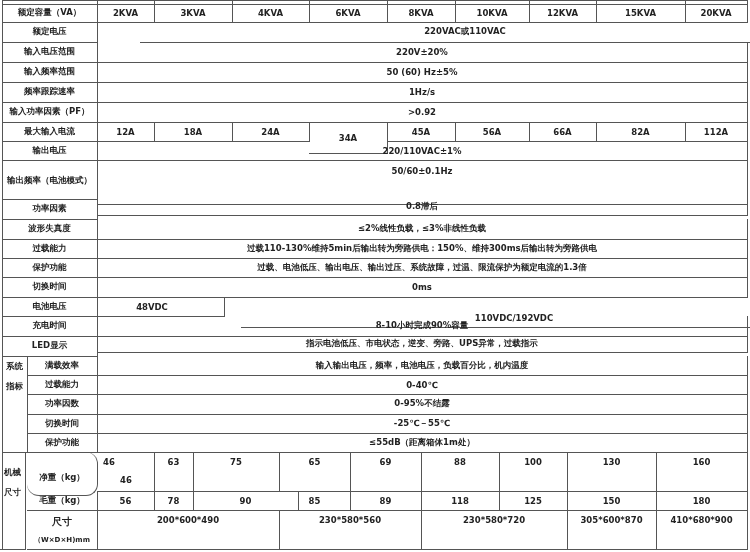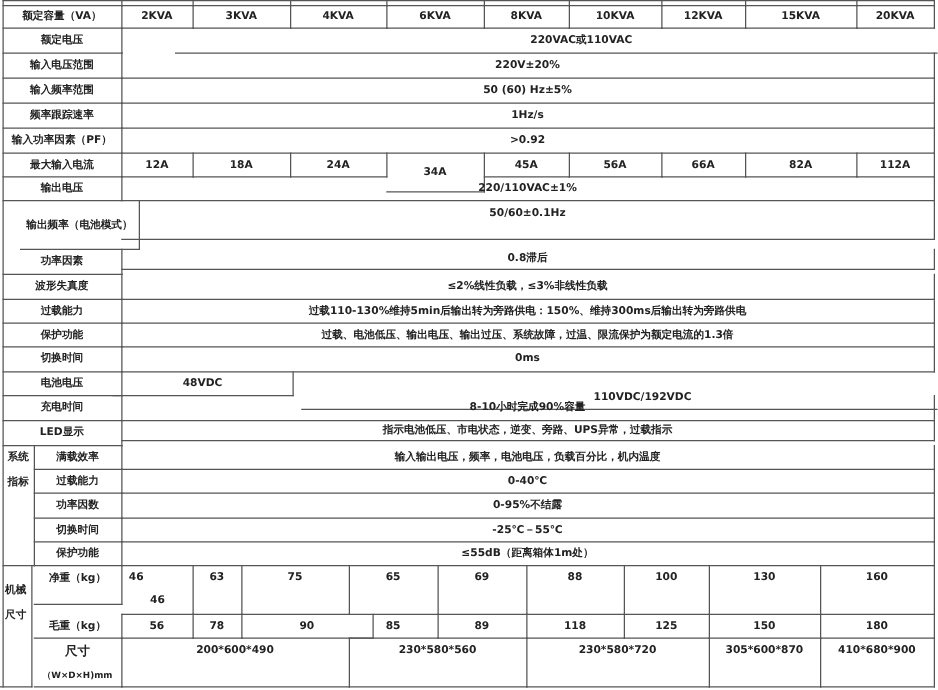--- a/index.html
+++ b/index.html
@@ -61,40 +61,40 @@
 <div class="c" style="left:309px;top:122px;width:79px;height:32px;">34A</div>
 <div class="c" style="left:387px;top:122px;width:69px;height:20px;">45A</div>
 <div class="c" style="left:455px;top:122px;width:75px;height:20px;">56A</div>
 <div class="c" style="left:529px;top:122px;width:68px;height:20px;">66A</div>
 <div class="c" style="left:596px;top:122px;width:90px;height:20px;">82A</div>
 <div class="c" style="left:685px;top:122px;width:63px;height:20px;">112A</div>
 
 <div class="c" style="left:2px;top:141px;width:96px;height:20px;">输出电压</div>
 <div class="c" style="left:97px;top:141px;width:651px;height:20px;">220/110VAC±1%</div>
 
-<div class="c wrap" style="left:16px;top:160px;width:96px;height:40px;padding:14px 4px;">输出频率（电池模式）</div>
-<div class="c vtop" style="left:97px;top:160px;width:651px;height:32px;padding-top:6px;">50/60±0.1Hz</div>
+<div class="c wrap" style="left:2px;top:160px;width:96px;height:40px;padding:14px 4px;">输出频率（电池模式）</div>
+<div class="c vtop" style="left:97px;top:160px;width:651px;height:45px;padding-top:6px;">50/60±0.1Hz</div>
 
 <div class="c" style="left:2px;top:199px;width:96px;height:21px;">功率因素</div>
 <div class="c" style="left:97px;top:199px;width:651px;height:17px;">0.8滞后</div>
 
 <div class="c" style="left:2px;top:219px;width:96px;height:21px;">波形失真度</div>
 <div class="c" style="left:97px;top:219px;width:651px;height:21px;">≤2%线性负载，≤3%非线性负载</div>
 
 <div class="c" style="left:2px;top:239px;width:96px;height:20px;">过载能力</div>
 <div class="c" style="left:97px;top:239px;width:651px;height:20px;">过载110-130%维持5min后输出转为旁路供电：150%、维持300ms后输出转为旁路供电</div>
 
 <div class="c" style="left:2px;top:258px;width:96px;height:20px;">保护功能</div>
 <div class="c" style="left:97px;top:258px;width:651px;height:20px;">过载、电池低压、输出电压、输出过压、系统故障，过温、限流保护为额定电流的1.3倍</div>
 
 <div class="c" style="left:2px;top:277px;width:96px;height:21px;">切换时间</div>
 <div class="c" style="left:97px;top:277px;width:651px;height:21px;">0ms</div>
 
 <div class="c" style="left:2px;top:297px;width:96px;height:20px;">电池电压</div>
-<div class="c" style="left:90px;top:297px;width:145px;height:20px;">48VDC</div>
+<div class="c" style="left:80px;top:297px;width:145px;height:20px;">48VDC</div>
 <div class="c" style="left:241px;top:308px;width:547px;height:20px;">110VDC/192VDC</div>
 
 <div class="c" style="left:2px;top:316px;width:96px;height:21px;">充电时间</div>
 <div class="c" style="left:97px;top:316px;width:651px;height:21px;">8-10小时完成90%容量</div>
 
 <div class="c" style="left:2px;top:336px;width:96px;height:21px;">LED显示</div>
 <div class="c" style="left:97px;top:336px;width:651px;height:17px;">指示电池低压、市电状态，逆变、旁路、UPS异常，过载指示</div>
 
 <div class="c wrap vtop" style="left:2px;top:356px;width:26px;height:97px;padding-top:0;line-height:20px;">系统指标</div>
 <div class="c" style="left:27px;top:356px;width:71px;height:20px;">满载效率</div>
@@ -103,21 +103,21 @@
 <div class="c" style="left:97px;top:375px;width:651px;height:20px;">0-40℃</div>
 <div class="c" style="left:27px;top:394px;width:71px;height:21px;">功率因数</div>
 <div class="c" style="left:97px;top:394px;width:651px;height:21px;">0-95%不结露</div>
 <div class="c" style="left:27px;top:414px;width:71px;height:20px;">切换时间</div>
 <div class="c" style="left:97px;top:414px;width:651px;height:20px;">-25℃－55℃</div>
 <div class="c" style="left:27px;top:433px;width:71px;height:20px;">保护功能</div>
 <div class="c" style="left:97px;top:433px;width:651px;height:20px;">≤55dB（距离箱体1m处）</div>
 
 <div class="c wrap vtop" style="left:0;top:452px;width:26px;height:98px;padding-top:10px;line-height:20px;">机械尺寸</div>
 
-<div class="c vtop" style="left:27px;top:452px;width:71px;height:32px;padding-top:5px;">净重（kg）</div>
+<div class="c vtop" style="left:27px;top:452px;width:71px;height:44px;padding-top:20px;border-radius:12px;">净重（kg）</div>
 <div class="c vtop tl" style="left:97px;top:452px;width:58px;height:40px;padding-top:5px;padding-left:6px;">46</div>
 <div style="position:absolute;left:120px;top:475px;font-size:8.5px;">46</div>
 <div class="c vtop" style="left:154px;top:452px;width:40px;height:40px;padding-top:5px;">63</div>
 <div class="c vtop" style="left:193px;top:452px;width:87px;height:40px;padding-top:5px;">75</div>
 <div class="c vtop" style="left:279px;top:452px;width:72px;height:40px;padding-top:5px;">65</div>
 <div class="c vtop" style="left:350px;top:452px;width:72px;height:40px;padding-top:5px;">69</div>
 <div class="c vtop" style="left:421px;top:452px;width:79px;height:40px;padding-top:5px;">88</div>
 <div class="c vtop" style="left:499px;top:452px;width:69px;height:40px;padding-top:5px;">100</div>
 <div class="c vtop" style="left:567px;top:452px;width:90px;height:40px;padding-top:5px;">130</div>
 <div class="c vtop" style="left:656px;top:452px;width:92px;height:40px;padding-top:5px;">160</div>

